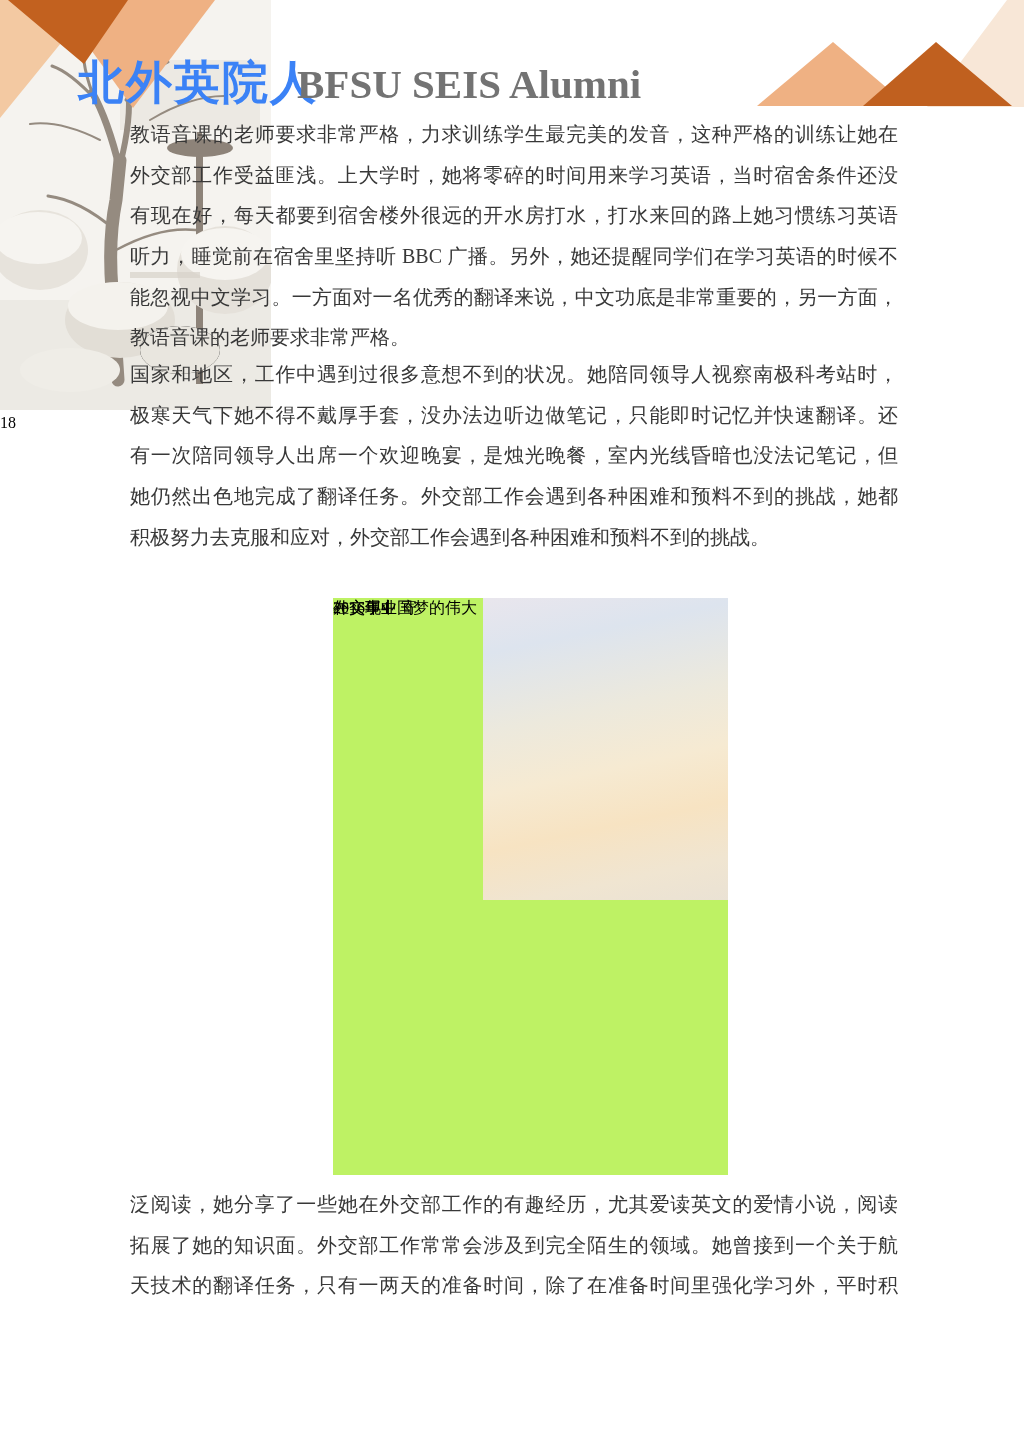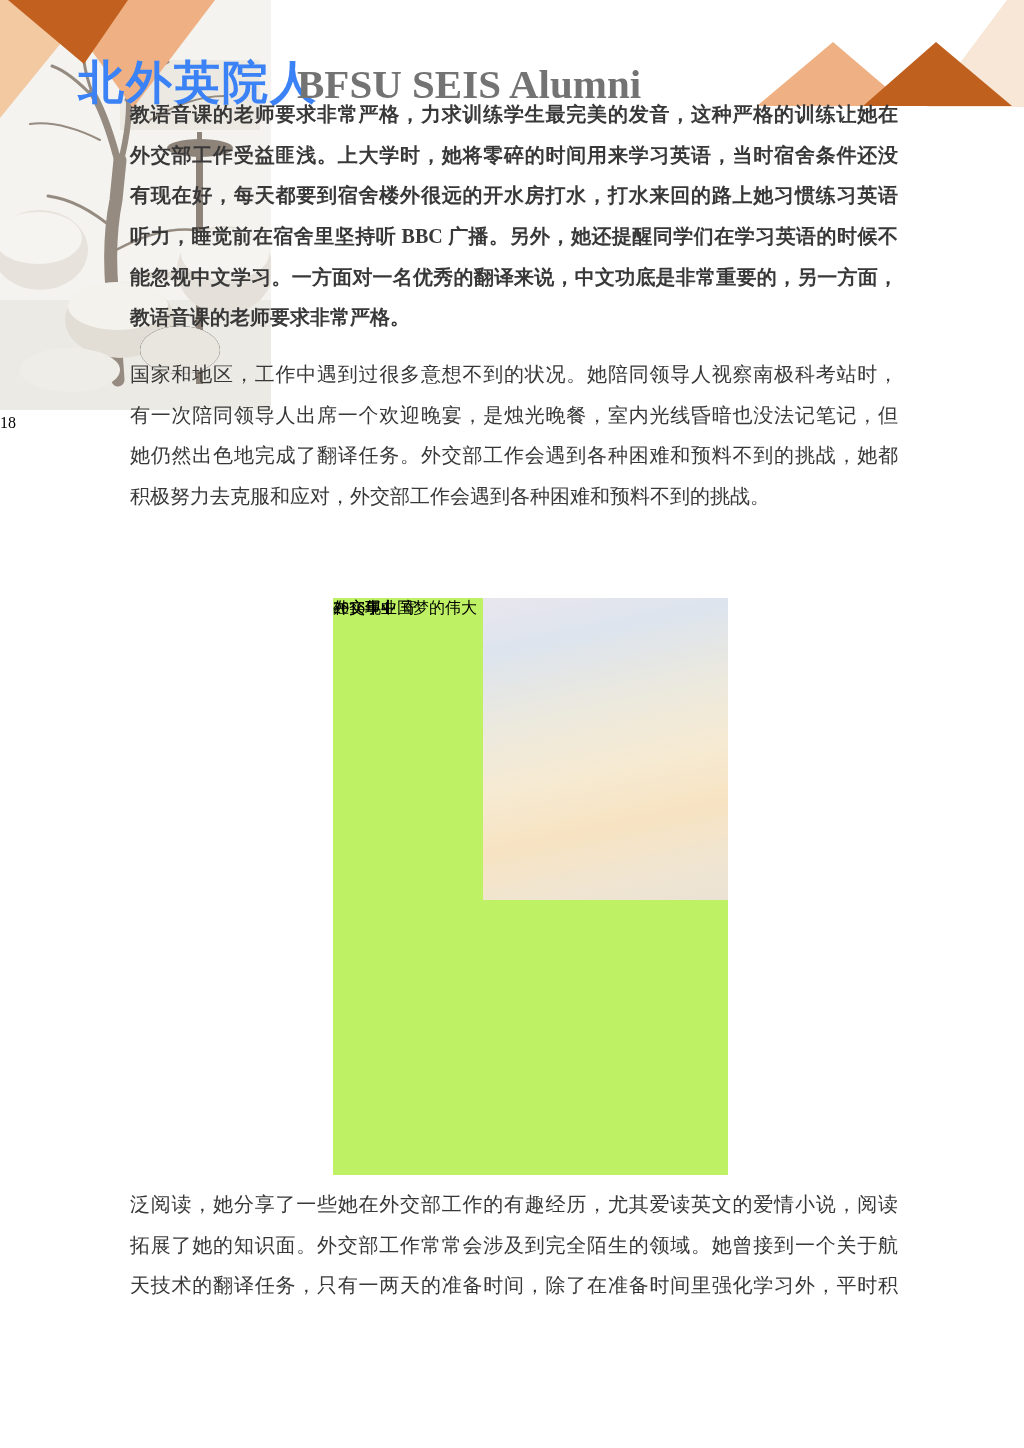--- a/index.html
+++ b/index.html
@@ -21,21 +21,21 @@
     white-space:nowrap;
     text-align:center;
   }
   
   .para{position:absolute;left:130px;width:768px;}
   .para .line{
     font-size:20px;color:#383838;line-height:40.7px;height:40.7px;
     text-align:justify;text-align-last:justify;white-space:nowrap;
   }
   .para .line.short{text-align-last:left;}
-  #para1{top:94px;font-weight:bold;}
+  #para1{top:114px;}
   #para2{top:354px;}
   #para3{top:1184px;z-index:3;}
   
   .photo{
     position:absolute;left:333px;top:598px;width:395px;height:577px;
     overflow:hidden;z-index:2;background:#bef264;
   }
   .photo *{position:absolute;}
   .ph-screen{left:150px;top:0;right:0;height:302px;
     background:linear-gradient(168deg,#e9e6ed 0%,#dde4ee 16%,#ece9dd 38%,#f6ead2 56%,#f7e3c2 72%,#f0e5d1 88%,#eae2d4 100%);}
@@ -146,20 +146,21 @@
     <div class="line">教语音课的老师要求非常严格，力求训练学生最完美的发音，这种严格的训练让她在</div>
     <div class="line">外交部工作受益匪浅。上大学时，她将零碎的时间用来学习英语，当时宿舍条件还没</div>
     <div class="line">有现在好，每天都要到宿舍楼外很远的开水房打水，打水来回的路上她习惯练习英语</div>
     <div class="line">听力，睡觉前在宿舍里坚持听 BBC 广播。另外，她还提醒同学们在学习英语的时候不</div>
     <div class="line">能忽视中文学习。一方面对一名优秀的翻译来说，中文功底是非常重要的，另一方面，</div>
     <div class="line short">教语音课的老师要求非常严格。</div>
   </div>
 
   <div class="para" id="para2">
     <div class="line">国家和地区，工作中遇到过很多意想不到的状况。她陪同领导人视察南极科考站时，</div>
+    <div class="line">极寒天气下她不得不戴厚手套，没办法边听边做笔记，只能即时记忆并快速翻译。还</div>
     <div class="line">有一次陪同领导人出席一个欢迎晚宴，是烛光晚餐，室内光线昏暗也没法记笔记，但</div>
     <div class="line">她仍然出色地完成了翻译任务。外交部工作会遇到各种困难和预料不到的挑战，她都</div>
     <div class="line short">积极努力去克服和应对，外交部工作会遇到各种困难和预料不到的挑战。</div>
   </div>
 
   <div class="snow">
     <svg width="271" height="410" viewBox="0 0 271 410">
       <rect x="0" y="0" width="271" height="410" fill="#f5f3ef"></rect>
       <rect x="0" y="300" width="271" height="110" fill="#eceae4"></rect>
       <rect x="120" y="60" width="140" height="70" fill="#e3dfd8" opacity=".5"></rect>

